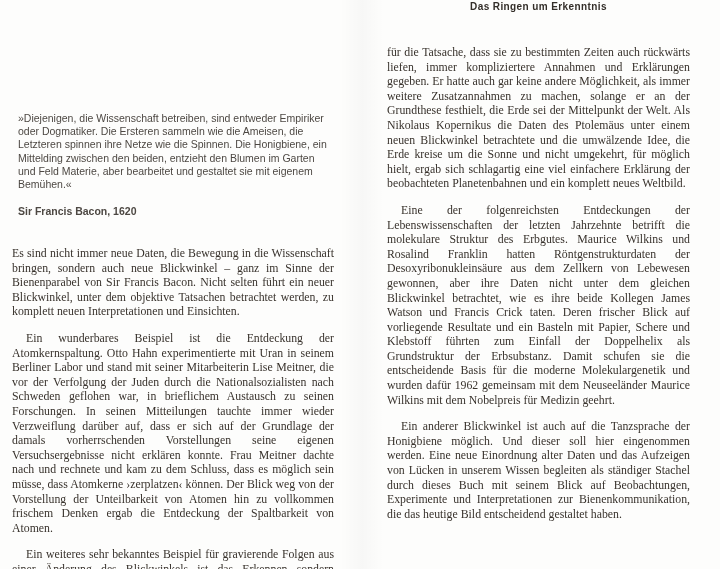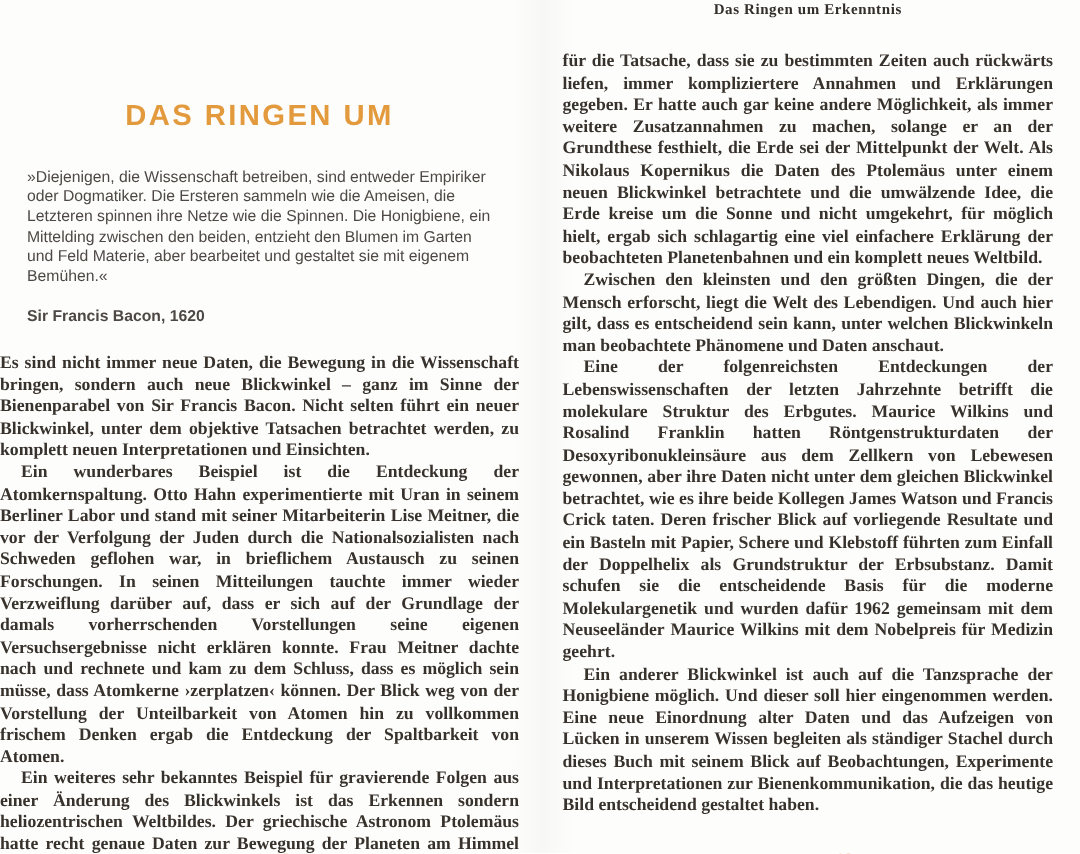--- a/index.html
+++ b/index.html
@@ -49,28 +49,28 @@
   .body-text {
     text-align: justify;
     font-size: 11.8px;
     line-height: 14.6px;
     color: #38322c;
     hyphens: auto;
     -webkit-hyphens: auto;
   }
   .page-left .body-text  { position: absolute; top: 234px; left: 0; width: 346px; }
   .page-right .body-text { position: absolute; top: 33px;  left: 0; width: 327px; }
-  .body-text p { margin: 0; font-weight: bold; }
+  .body-text p { margin: 12px; }
   .body-text p.indent { text-indent: 14px; }
 
   .running-header {
     position: absolute;
     top: 1px; left: 0; right: 0;
     text-align: center;
-    font-family: Liberation Serif, serif;
+    font-family: Liberation Sans, sans-serif;
     font-weight: bold;
     font-size: 10px;
     letter-spacing: 0.4px;
     color: #332e29;
   }
   .page-number {
     position: absolute;
     top: 547px;
     left: 178px;
     width: 20px;
@@ -82,21 +82,20 @@
   }
 </style>
 </head>
 <body>
 
 <div class="spread">
   <div class="gutter-shade"></div>
 
   <div class="page page-left">
     <div class="chapter-title">
-      <span class="line">DAS RINGEN UM</span>
     </div>
 
     <div class="quote-block">
       <div>»Diejenigen, die Wissenschaft betreiben, sind entweder Empiriker oder Dogmatiker. Die Ersteren sammeln wie die Ameisen, die Letzteren spinnen ihre Netze wie die Spinnen. Die Honigbiene, ein Mittelding zwischen den beiden, entzieht den Blumen im Garten und Feld Materie, aber bearbeitet und gestaltet sie mit eigenem Bemühen.«</div>
       <div class="quote-attribution">Sir Francis Bacon, 1620</div>
     </div>
 
     <div class="body-text">
       <p>Es sind nicht immer neue Daten, die Bewegung in die Wissenschaft bringen, sondern auch neue Blickwinkel – ganz im Sinne der Bienenparabel von Sir Francis Bacon. Nicht selten führt ein neuer Blickwinkel, unter dem objektive Tatsachen betrachtet werden, zu komplett neuen Interpretationen und Einsichten.</p>
       <p class="indent">Ein wunderbares Beispiel ist die Entdeckung der Atomkernspaltung. Otto Hahn experimentierte mit Uran in seinem Berliner Labor und stand mit seiner Mitarbeiterin Lise Meitner, die vor der Verfolgung der Juden durch die Nationalsozialisten nach Schweden geflohen war, in brieflichem Austausch zu seinen Forschungen. In seinen Mitteilungen tauchte immer wieder Verzweiflung darüber auf, dass er sich auf der Grundlage der damals vorherrschenden Vorstellungen seine eigenen Versuchsergebnisse nicht erklären konnte. Frau Meitner dachte nach und rechnete und kam zu dem Schluss, dass es möglich sein müsse, dass Atomkerne ›zerplatzen‹ können. Der Blick weg von der Vorstellung der Unteilbarkeit von Atomen hin zu vollkommen frischem Denken ergab die Entdeckung der Spaltbarkeit von Atomen.</p>
@@ -104,20 +103,19 @@
     </div>
 
     <div class="page-number">10</div>
   </div>
 
   <div class="page page-right">
     <div class="running-header">Das Ringen um Erkenntnis</div>
 
     <div class="body-text">
       <p>für die Tatsache, dass sie zu bestimmten Zeiten auch rückwärts liefen, immer kompliziertere Annahmen und Erklärungen gegeben. Er hatte auch gar keine andere Möglichkeit, als immer weitere Zusatzannahmen zu machen, solange er an der Grundthese festhielt, die Erde sei der Mittelpunkt der Welt. Als Nikolaus Kopernikus die Daten des Ptolemäus unter einem neuen Blickwinkel betrachtete und die umwälzende Idee, die Erde kreise um die Sonne und nicht umgekehrt, für möglich hielt, ergab sich schlagartig eine viel einfachere Erklärung der beobachteten Planetenbahnen und ein komplett neues Weltbild.</p>
-      <p class="indent">Zwischen den kleinsten und den größten Dingen, die der Mensch erforscht, liegt die Welt des Lebendigen. Und auch hier gilt, dass es entscheidend sein kann, unter welchen Blickwinkeln man beobachtete Phänomene und Daten anschaut.</p>
       <p class="indent">Eine der folgenreichsten Entdeckungen der Lebenswissenschaften der letzten Jahrzehnte betrifft die molekulare Struktur des Erbgutes. Maurice Wilkins und Rosalind Franklin hatten Röntgenstrukturdaten der Desoxyribonukleinsäure aus dem Zellkern von Lebewesen gewonnen, aber ihre Daten nicht unter dem gleichen Blickwinkel betrachtet, wie es ihre beide Kollegen James Watson und Francis Crick taten. Deren frischer Blick auf vorliegende Resultate und ein Basteln mit Papier, Schere und Klebstoff führten zum Einfall der Doppelhelix als Grundstruktur der Erbsubstanz. Damit schufen sie die entscheidende Basis für die moderne Molekulargenetik und wurden dafür 1962 gemeinsam mit dem Neuseeländer Maurice Wilkins mit dem Nobelpreis für Medizin geehrt.</p>
       <p class="indent">Ein anderer Blickwinkel ist auch auf die Tanzsprache der Honigbiene möglich. Und dieser soll hier eingenommen werden. Eine neue Einordnung alter Daten und das Aufzeigen von Lücken in unserem Wissen begleiten als ständiger Stachel durch dieses Buch mit seinem Blick auf Beobachtungen, Experimente und Interpretationen zur Bienenkommunikation, die das heutige Bild entscheidend gestaltet haben.</p>
     </div>
 
     <div class="page-number">12</div>
   </div>
 </div>
 
 </body></html>

